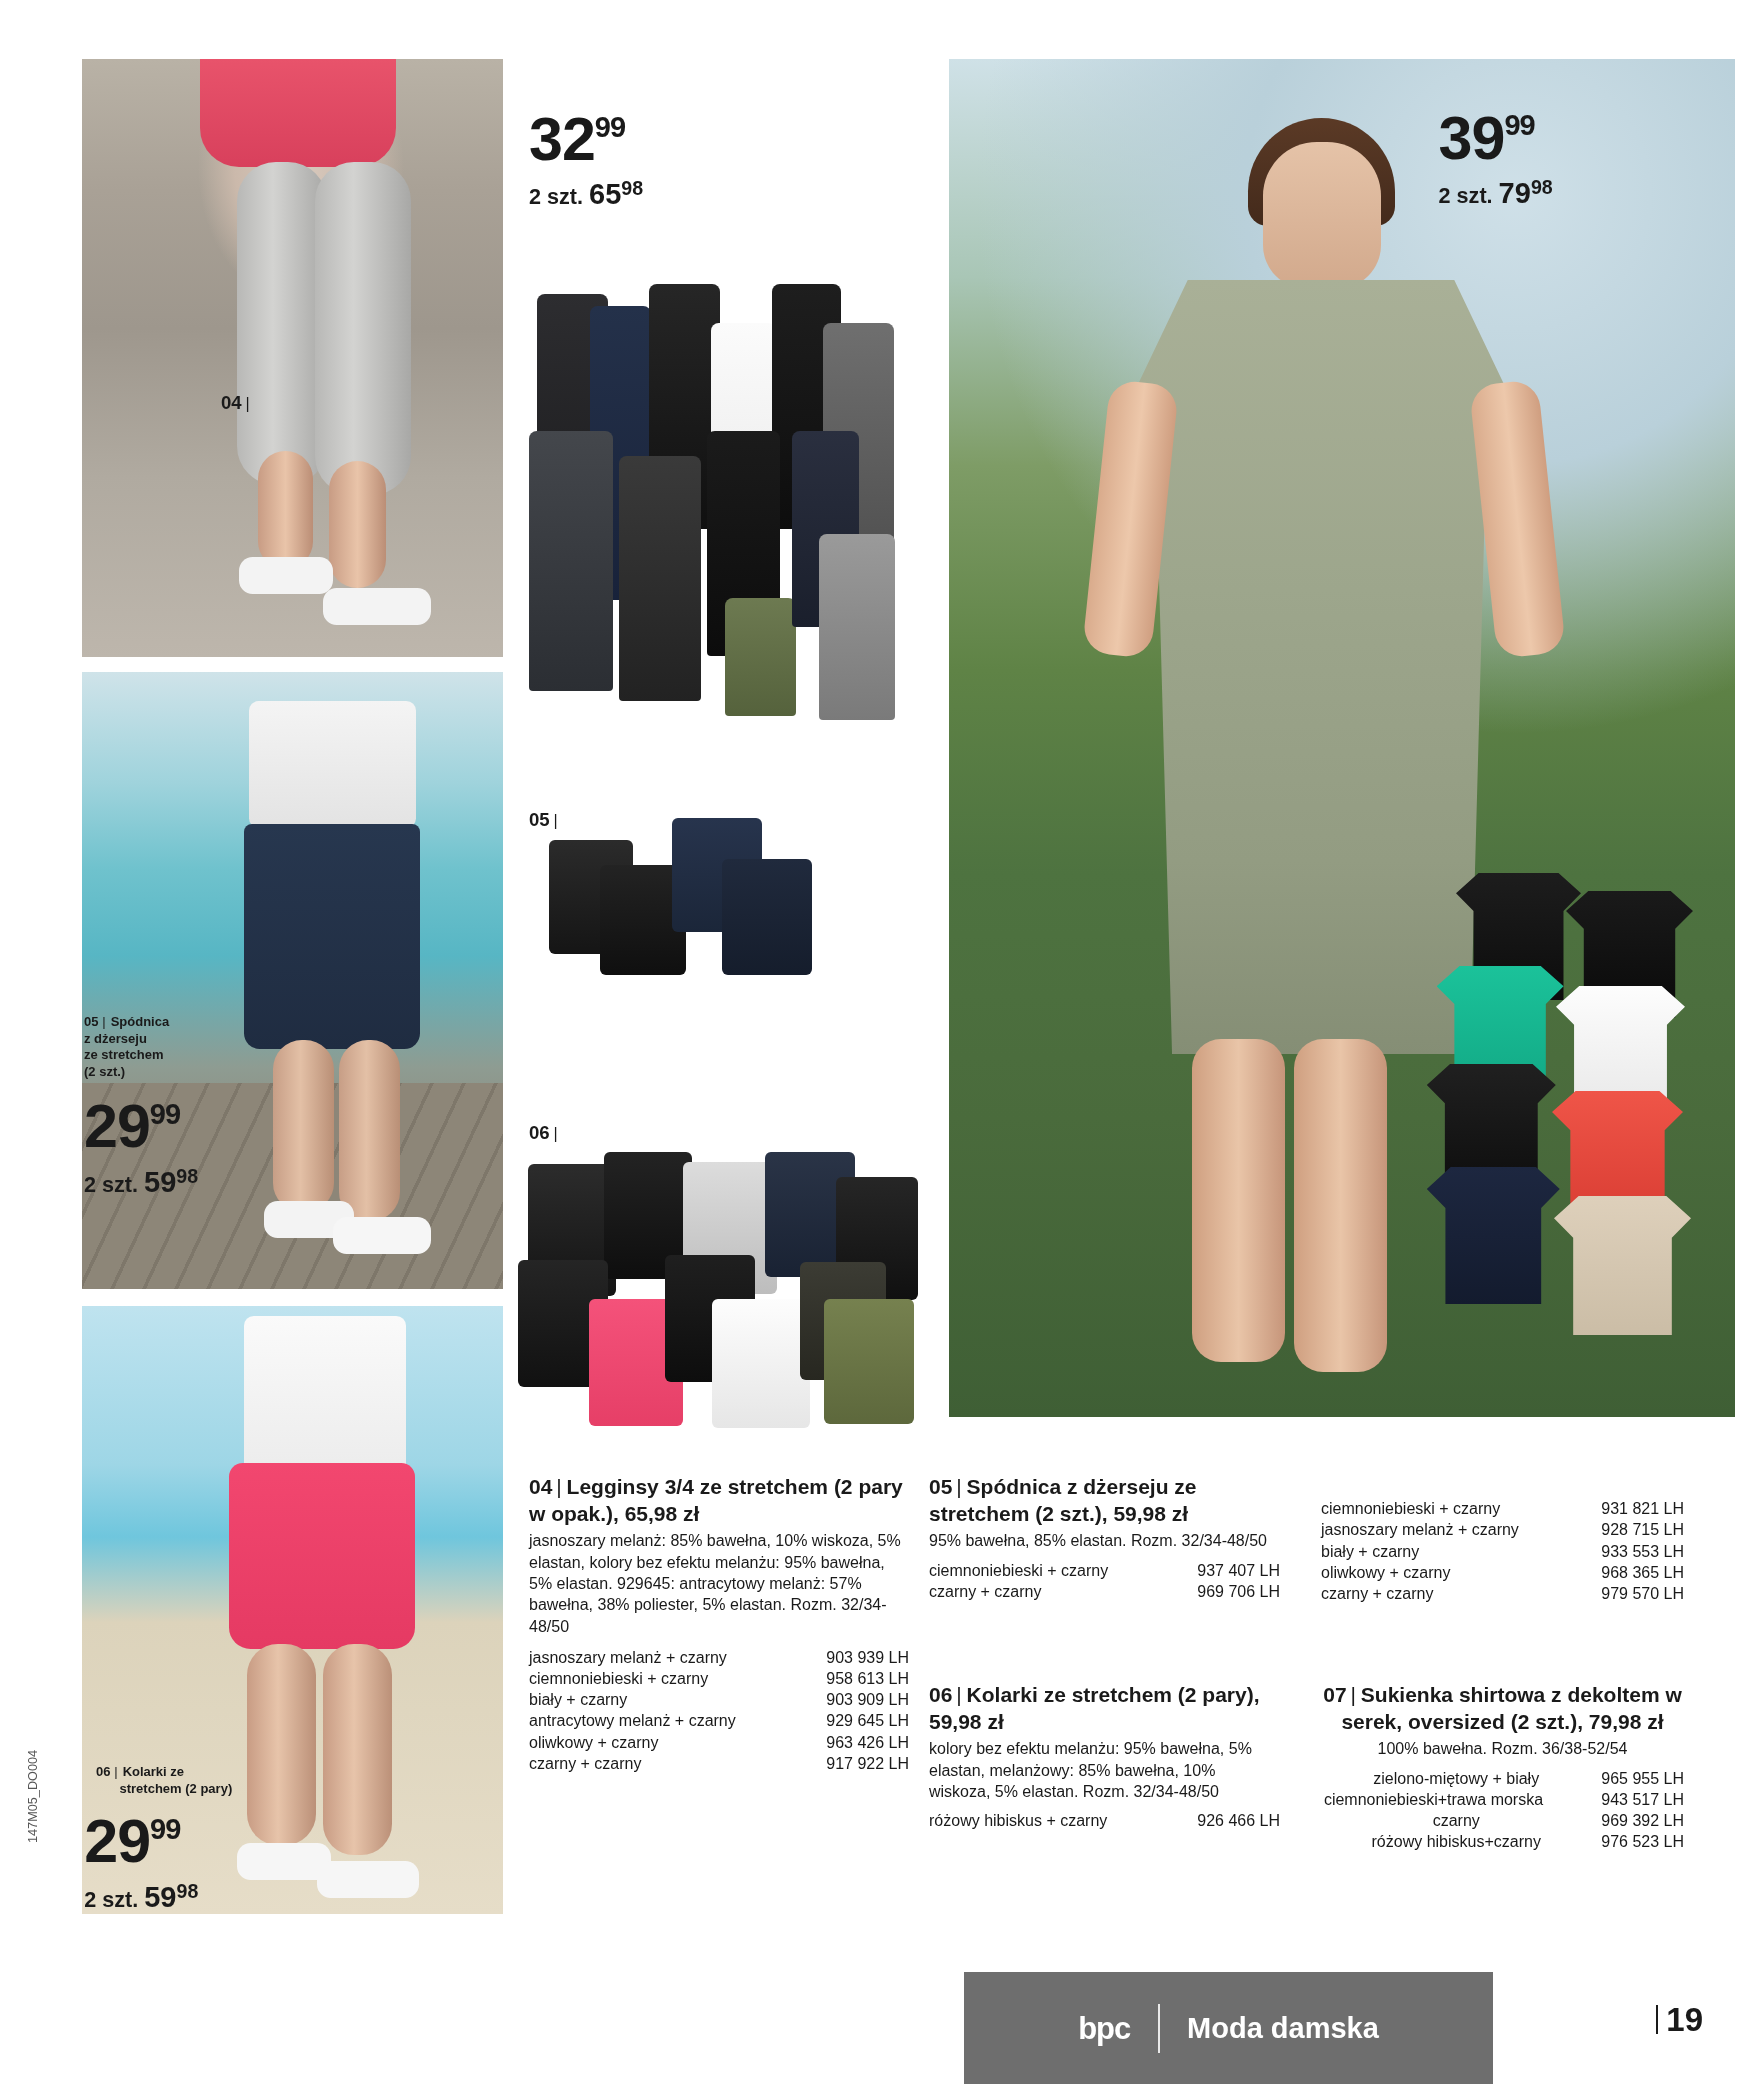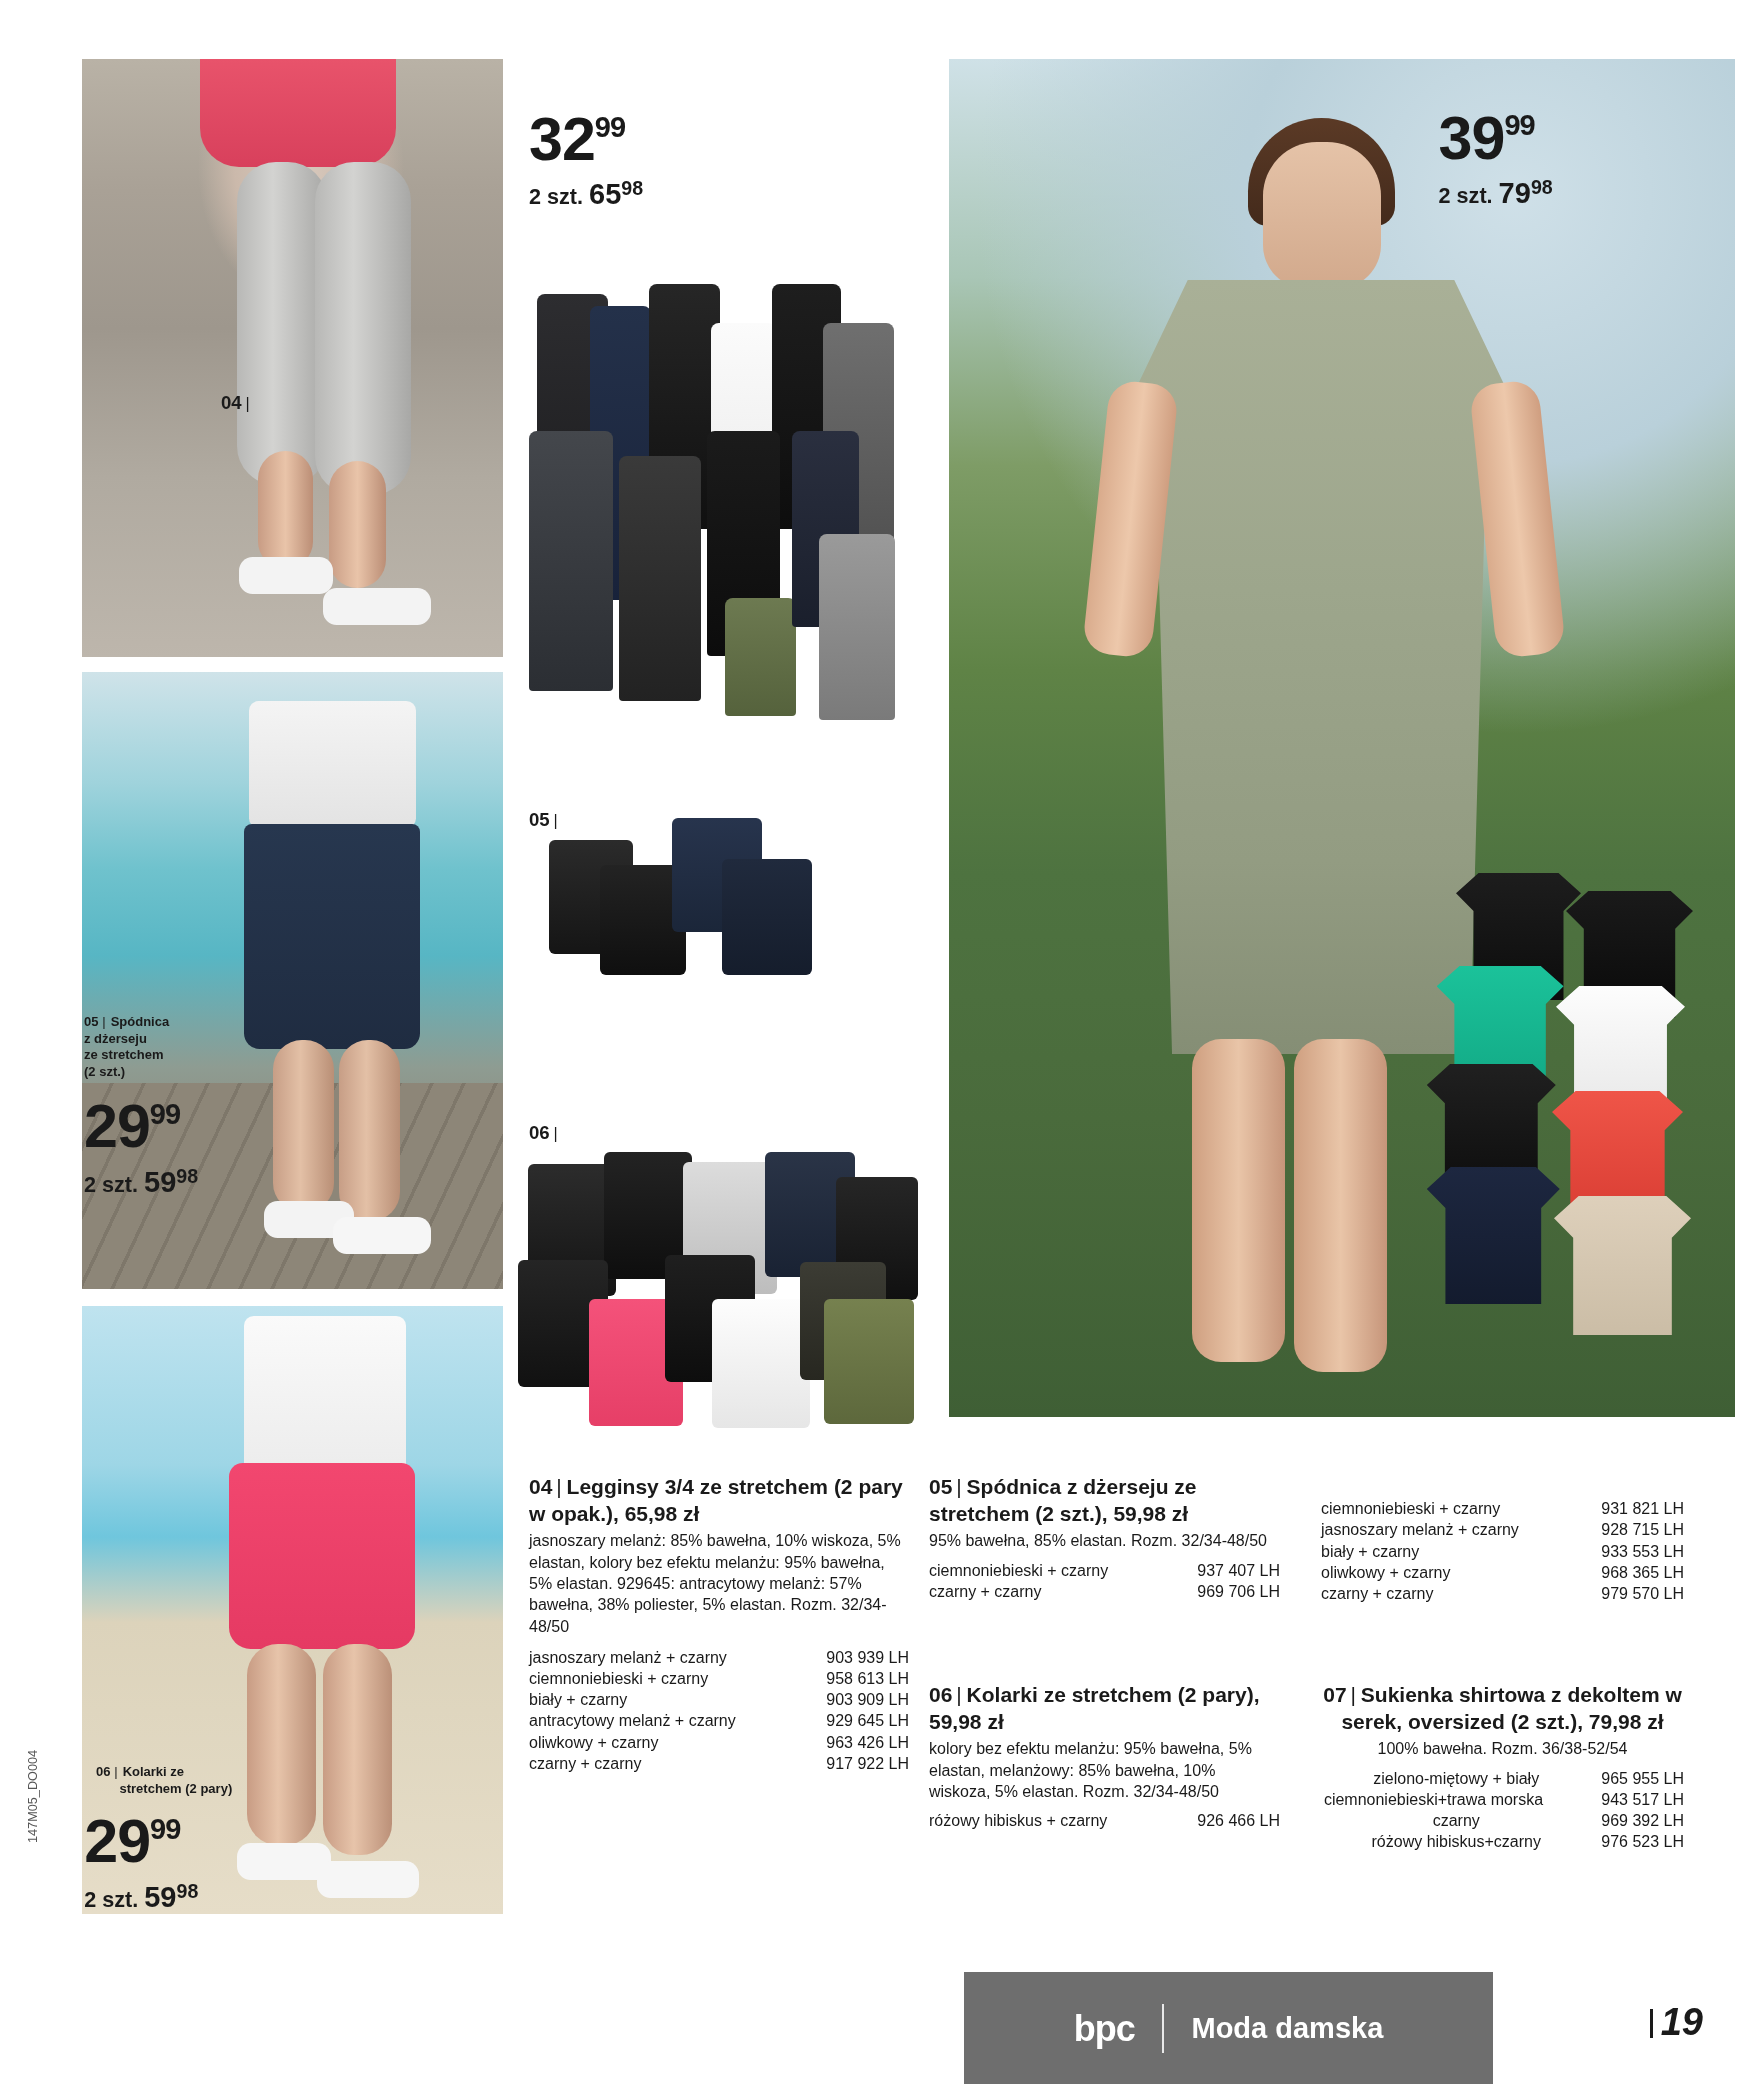--- a/index.html
+++ b/index.html
@@ -122,24 +122,24 @@
   .det-title { font-weight:bold; font-size:21px; line-height:1.3; }
   .row { display:flex; justify-content:space-between; gap:9.8px; }
   .row .nm { flex:1 1 auto; }
   .row .cd { flex:0 0 auto; white-space:nowrap; }
 
   
   #footer-bar {
     position:absolute; left:964px; top:1972px; width:529px; height:113px;
     background:#6e6e6e; display:flex; align-items:center; justify-content:center; gap:27.4px;
   }
-  #footer-bar .bpc { color:#ffffff; font-size:36px; font-weight:bold; letter-spacing:-1px; }
+  #footer-bar .bpc { color:#ffffff; font-size:31px; font-weight:bold; letter-spacing:-1px; }
   #footer-bar .divider { width:2px; height:49px; background:#ffffff; opacity:.85; }
   #footer-bar .cat { color:#ffffff; font-size:29px; font-weight:bold; }
-  #pageno { position:absolute; right:55px; top:2001px; font-size:38px; font-weight:bold;font-style:italic; }
+  #pageno { position:absolute; right:55px; top:2001px; font-size:33px; font-weight:bold; }
   #pageno .bar { display:inline-block; width:2.9px; height:29px; background:#1a1a1a; vertical-align:-2.9px; margin-right:7.8px;}
 
   #sidecode {
     position:absolute; left:25.5px; top:1843px;
     transform:rotate(-90deg); transform-origin:left top;
     font-size:12.7px; color:#555; white-space:nowrap;
   }
 
   .inline-label { font-size:18.6px; font-weight:bold; }
 </style>

